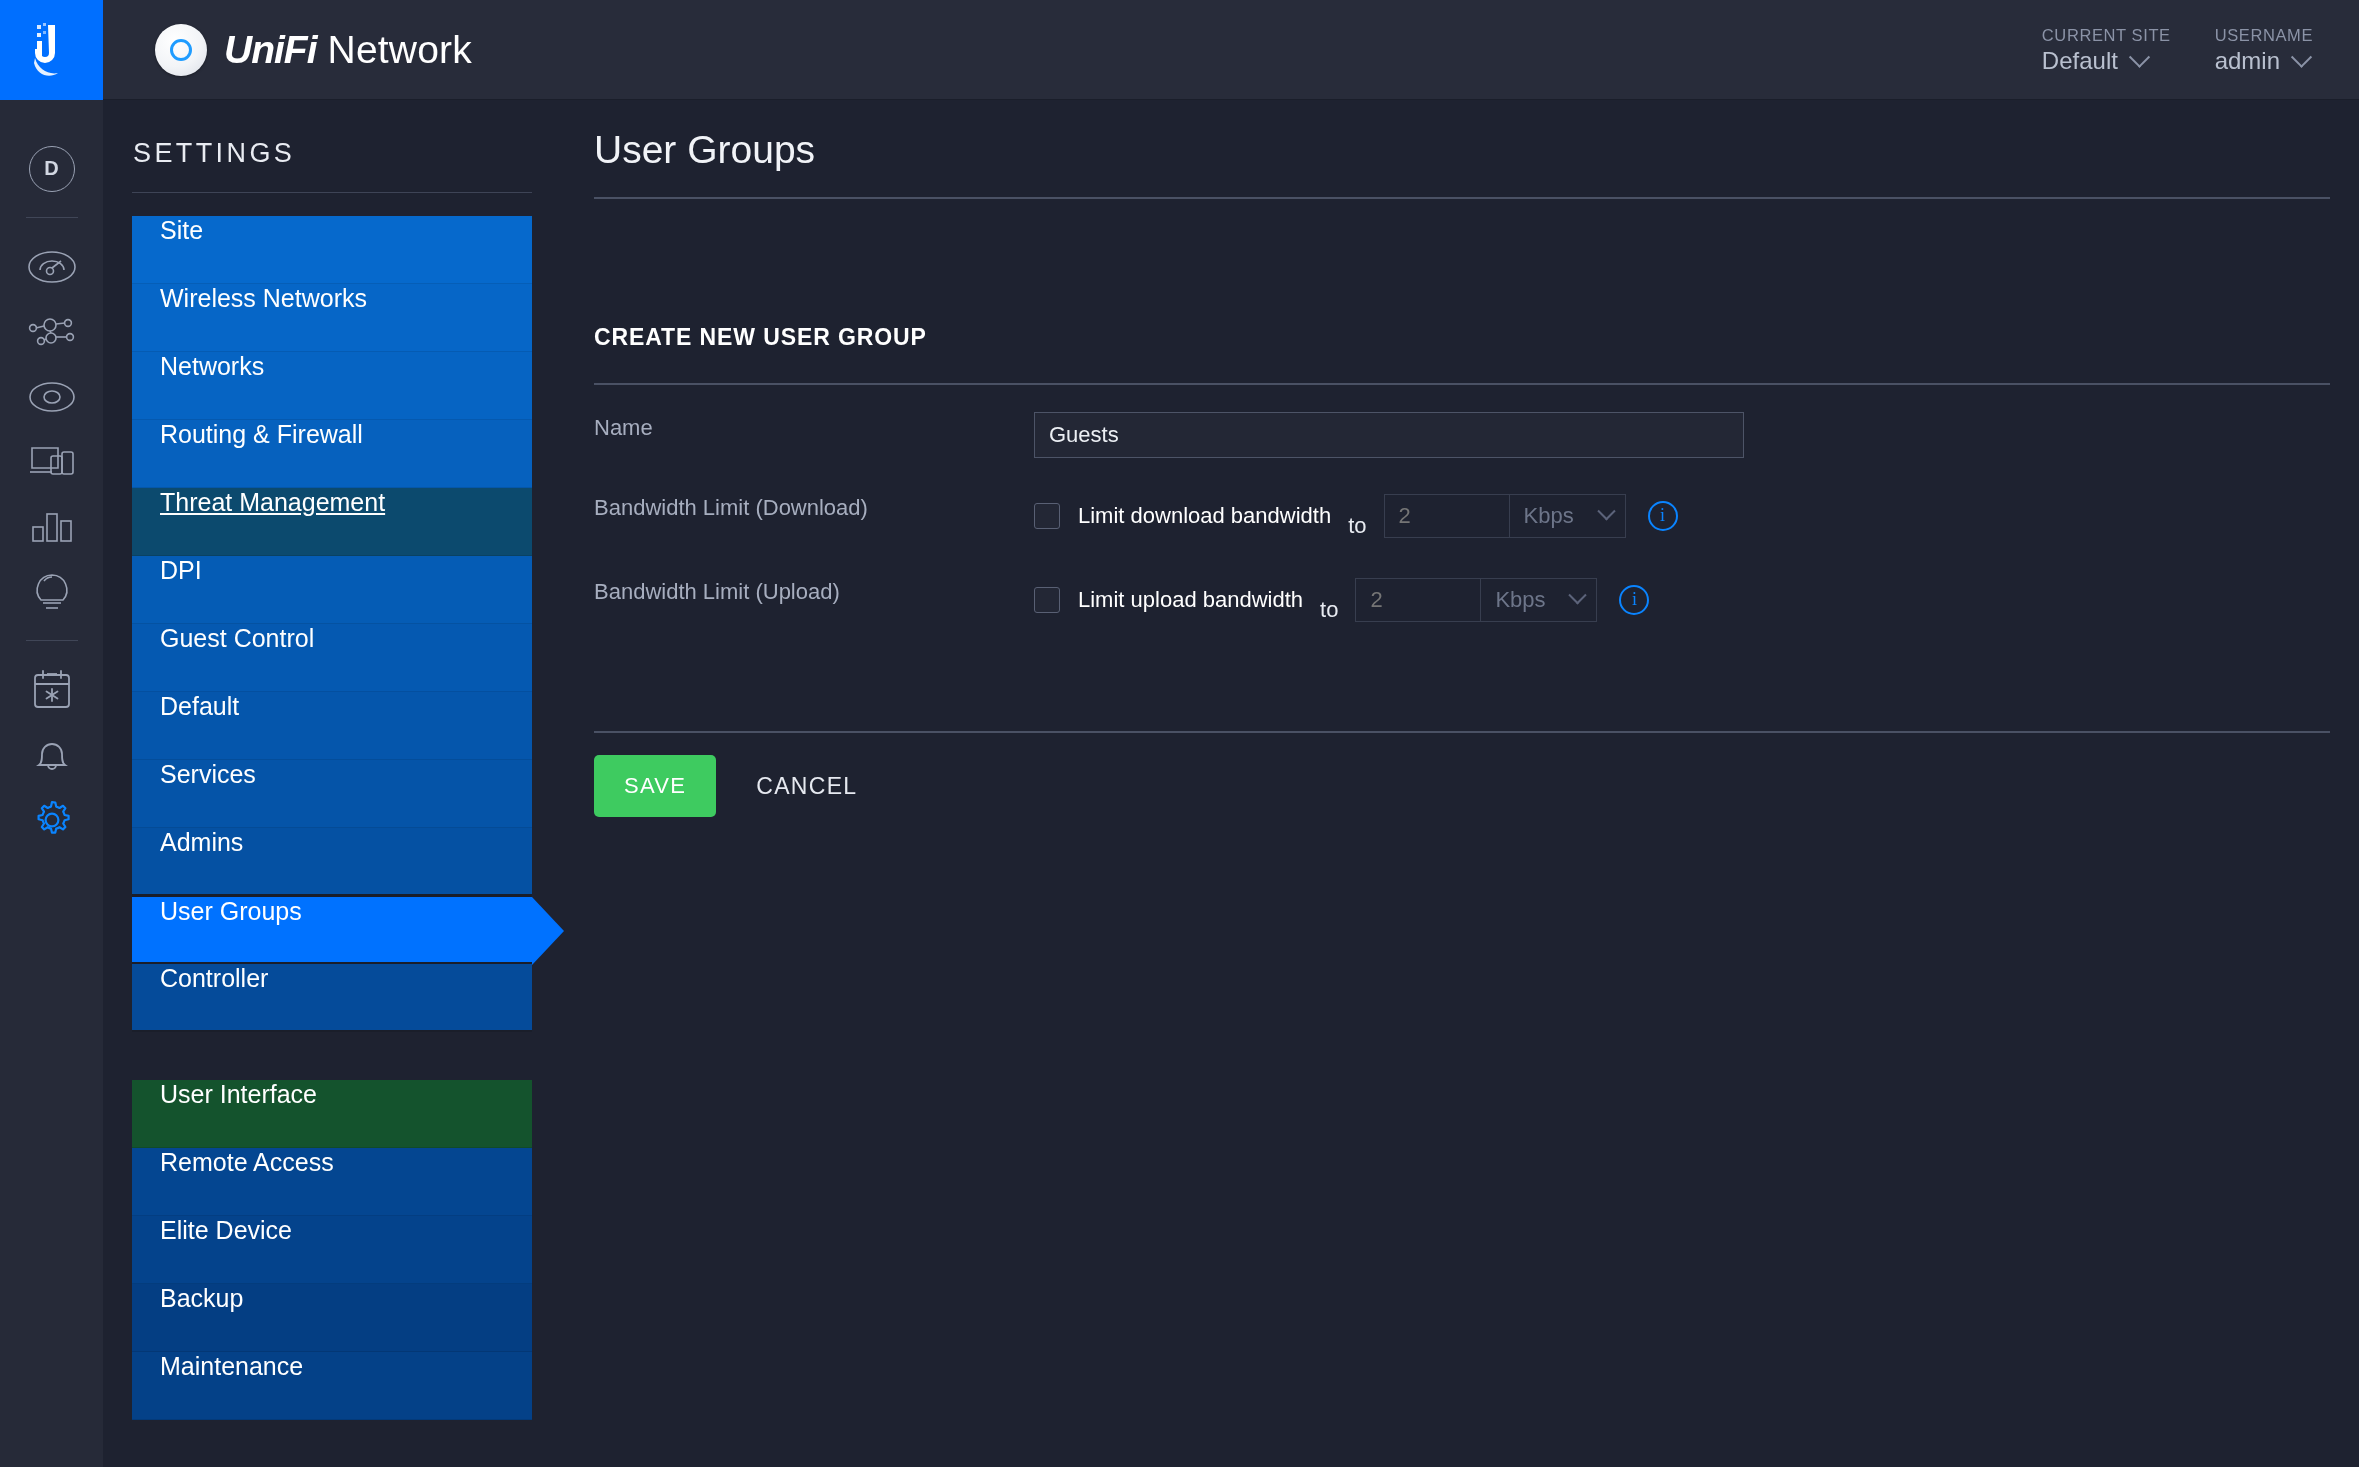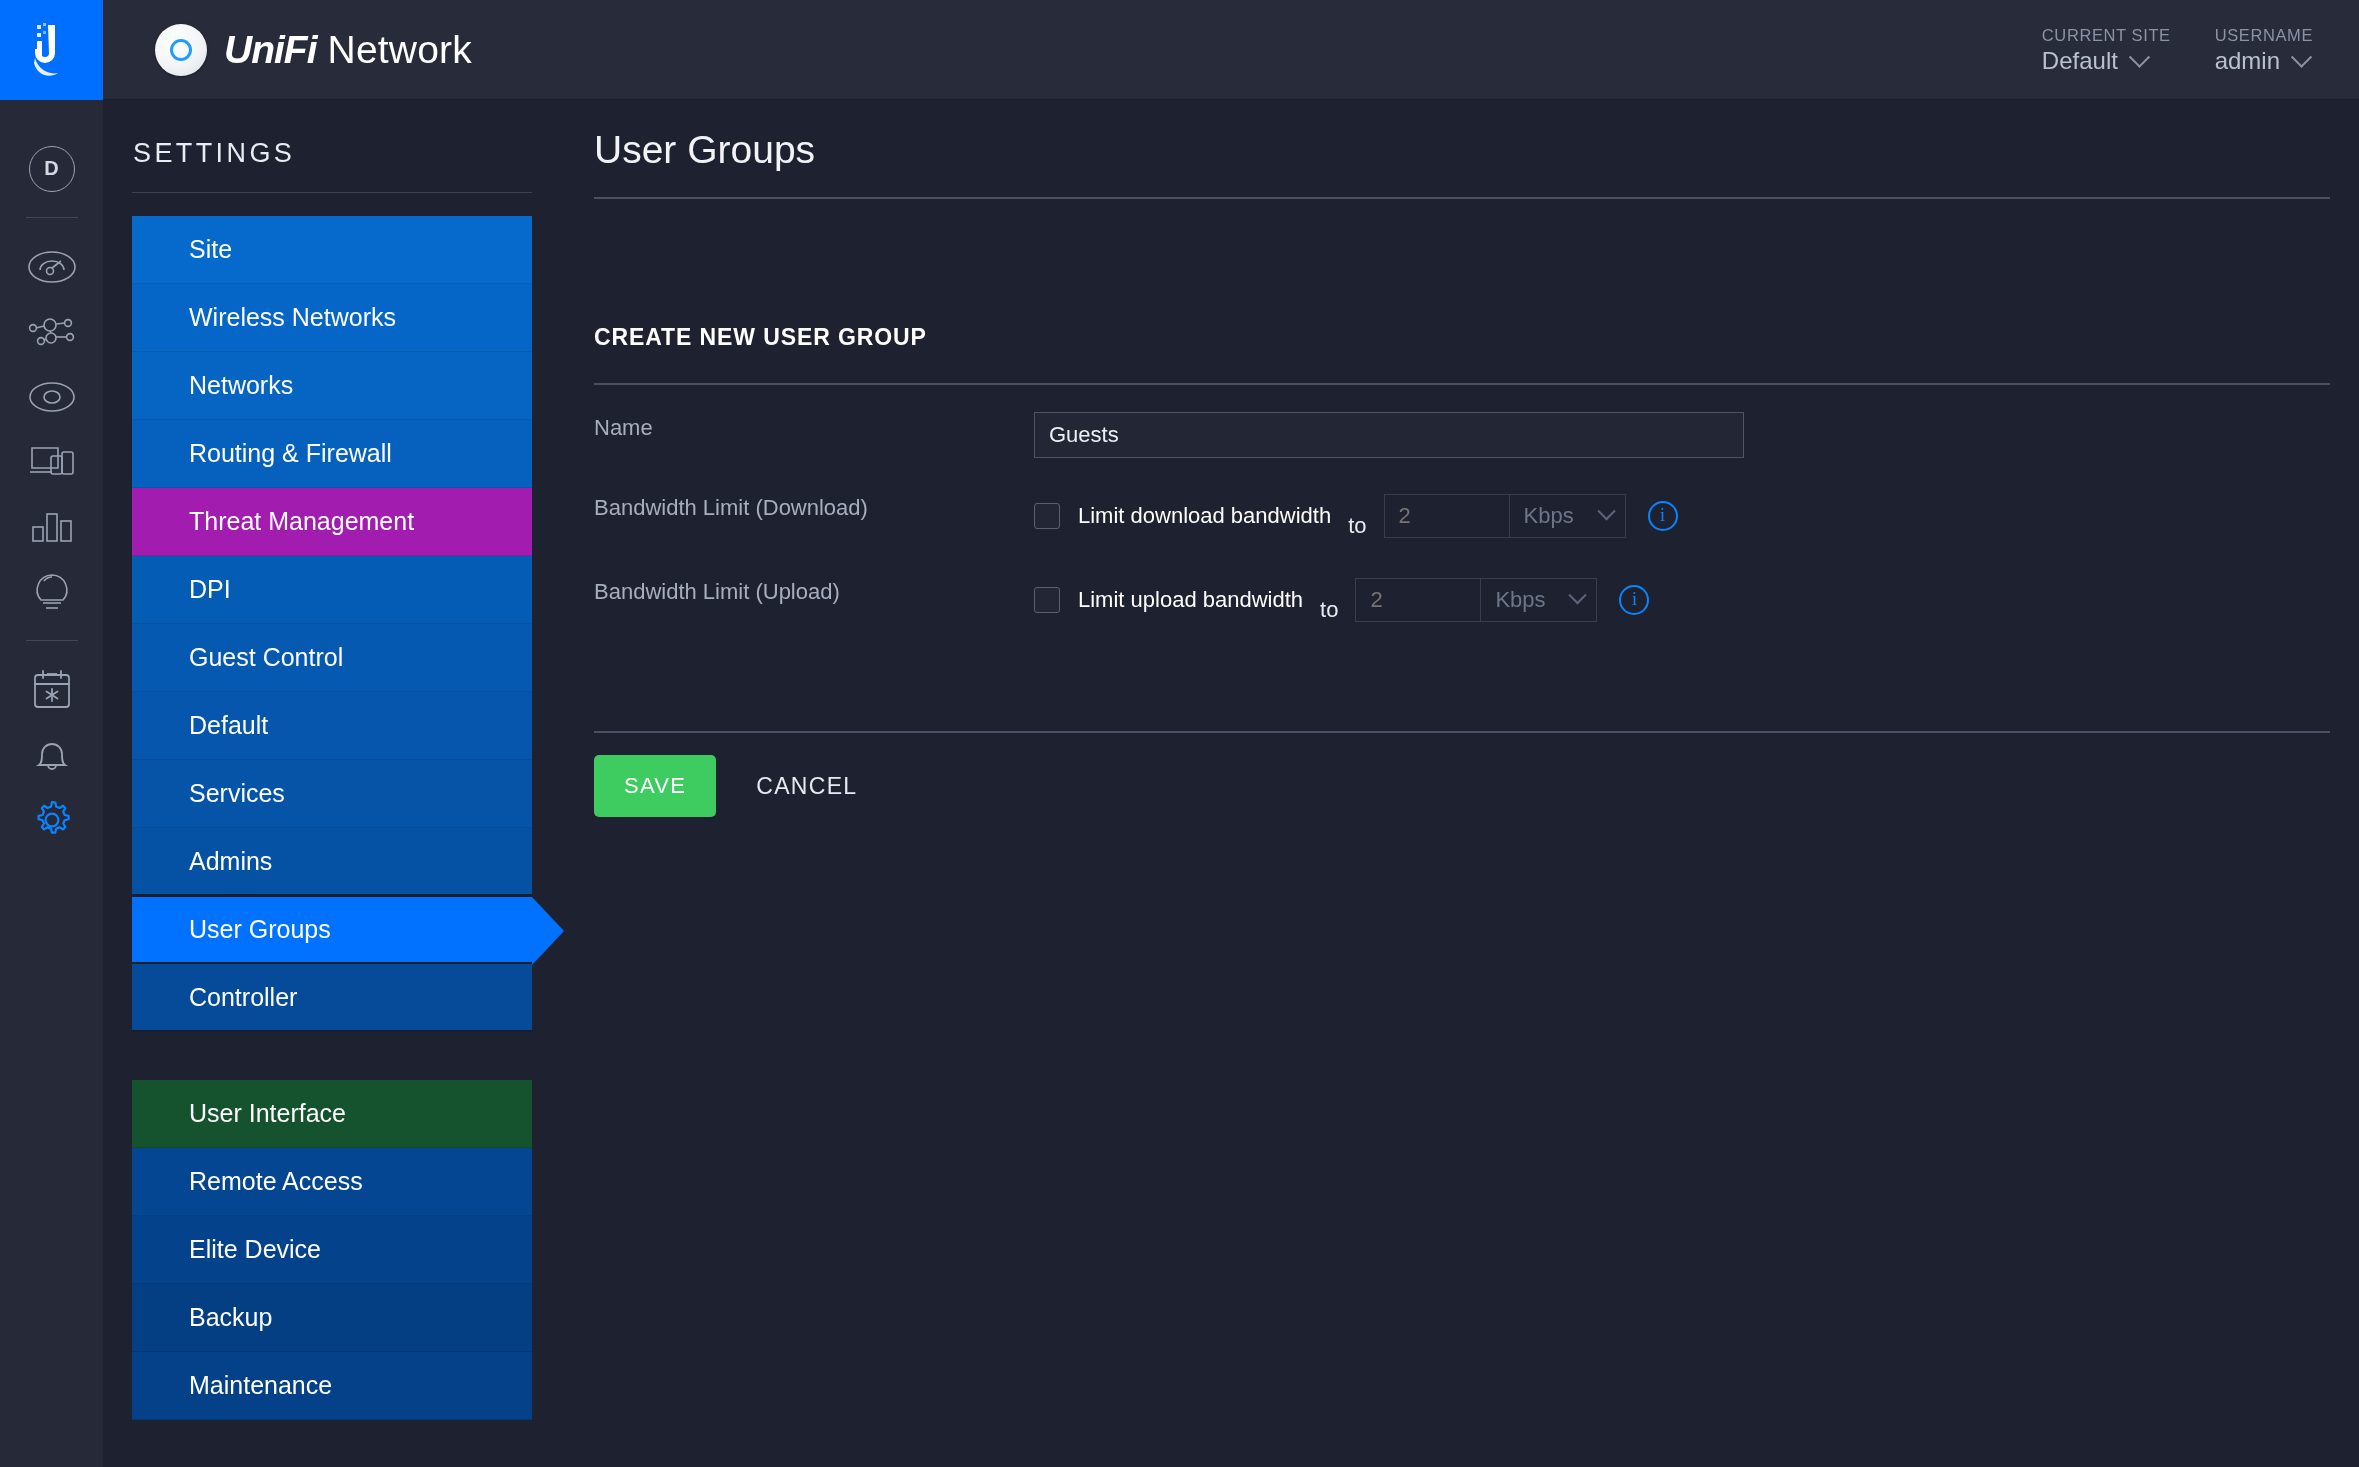--- a/index.html
+++ b/index.html
@@ -96,22 +96,22 @@
   .settings-title {
     position: absolute; left: 30px; top: 38px;
     font-size: 27px; letter-spacing: 3.4px; color: #e9ecf2; font-weight: 300;
   }
   .settings-rule {
     position: absolute; left: 29px; top: 92px;
     width: 400px; height: 1px; background: #3e4456;
   }
   .menu { position: absolute; left: 29px; top: 116px; width: 400px; }
   .menu-item {
-    position: relative; height: 68px; padding-left: 57px;
-    display: flex; align-items: center;
+    position: relative; height: 68px; padding-left: 28px;
+    display: flex; 
     font-size: 25px; color: #ffffff; font-weight: 300;
     cursor: pointer;
     border-bottom: 1px solid rgba(0,0,0,0.10);
   }
   .menu-item.sep-strong { border-bottom: 2px solid #1a1e2a; }
   .menu-item.active {
     background: #0072ff !important;
     border-bottom: 2px solid #1a1e2a;
     border-top: 1px solid #1a1e2a;
   }
@@ -365,21 +365,21 @@
       </div>
       <div class="menu-item" style="background: rgb(6, 102, 199);">
         <span>Wireless Networks</span>
       </div>
       <div class="menu-item" style="background: rgb(6, 100, 195);">
         <span>Networks</span>
       </div>
       <div class="menu-item" style="background: rgb(6, 97, 190);">
         <span>Routing &amp; Firewall</span>
       </div>
-      <div class="menu-item" style="background: #a21caf;">
+      <div class="menu-item" style="background: #0c4a6e; text-decoration: underline;">
         <span>Threat Management</span>
       </div>
       <div class="menu-item" style="background: rgb(5, 92, 181);">
         <span>DPI</span>
       </div>
       <div class="menu-item" style="background: rgb(5, 89, 177);">
         <span>Guest Control</span>
       </div>
       <div class="menu-item" style="background: rgb(5, 86, 172);">
         <span>Default</span>

